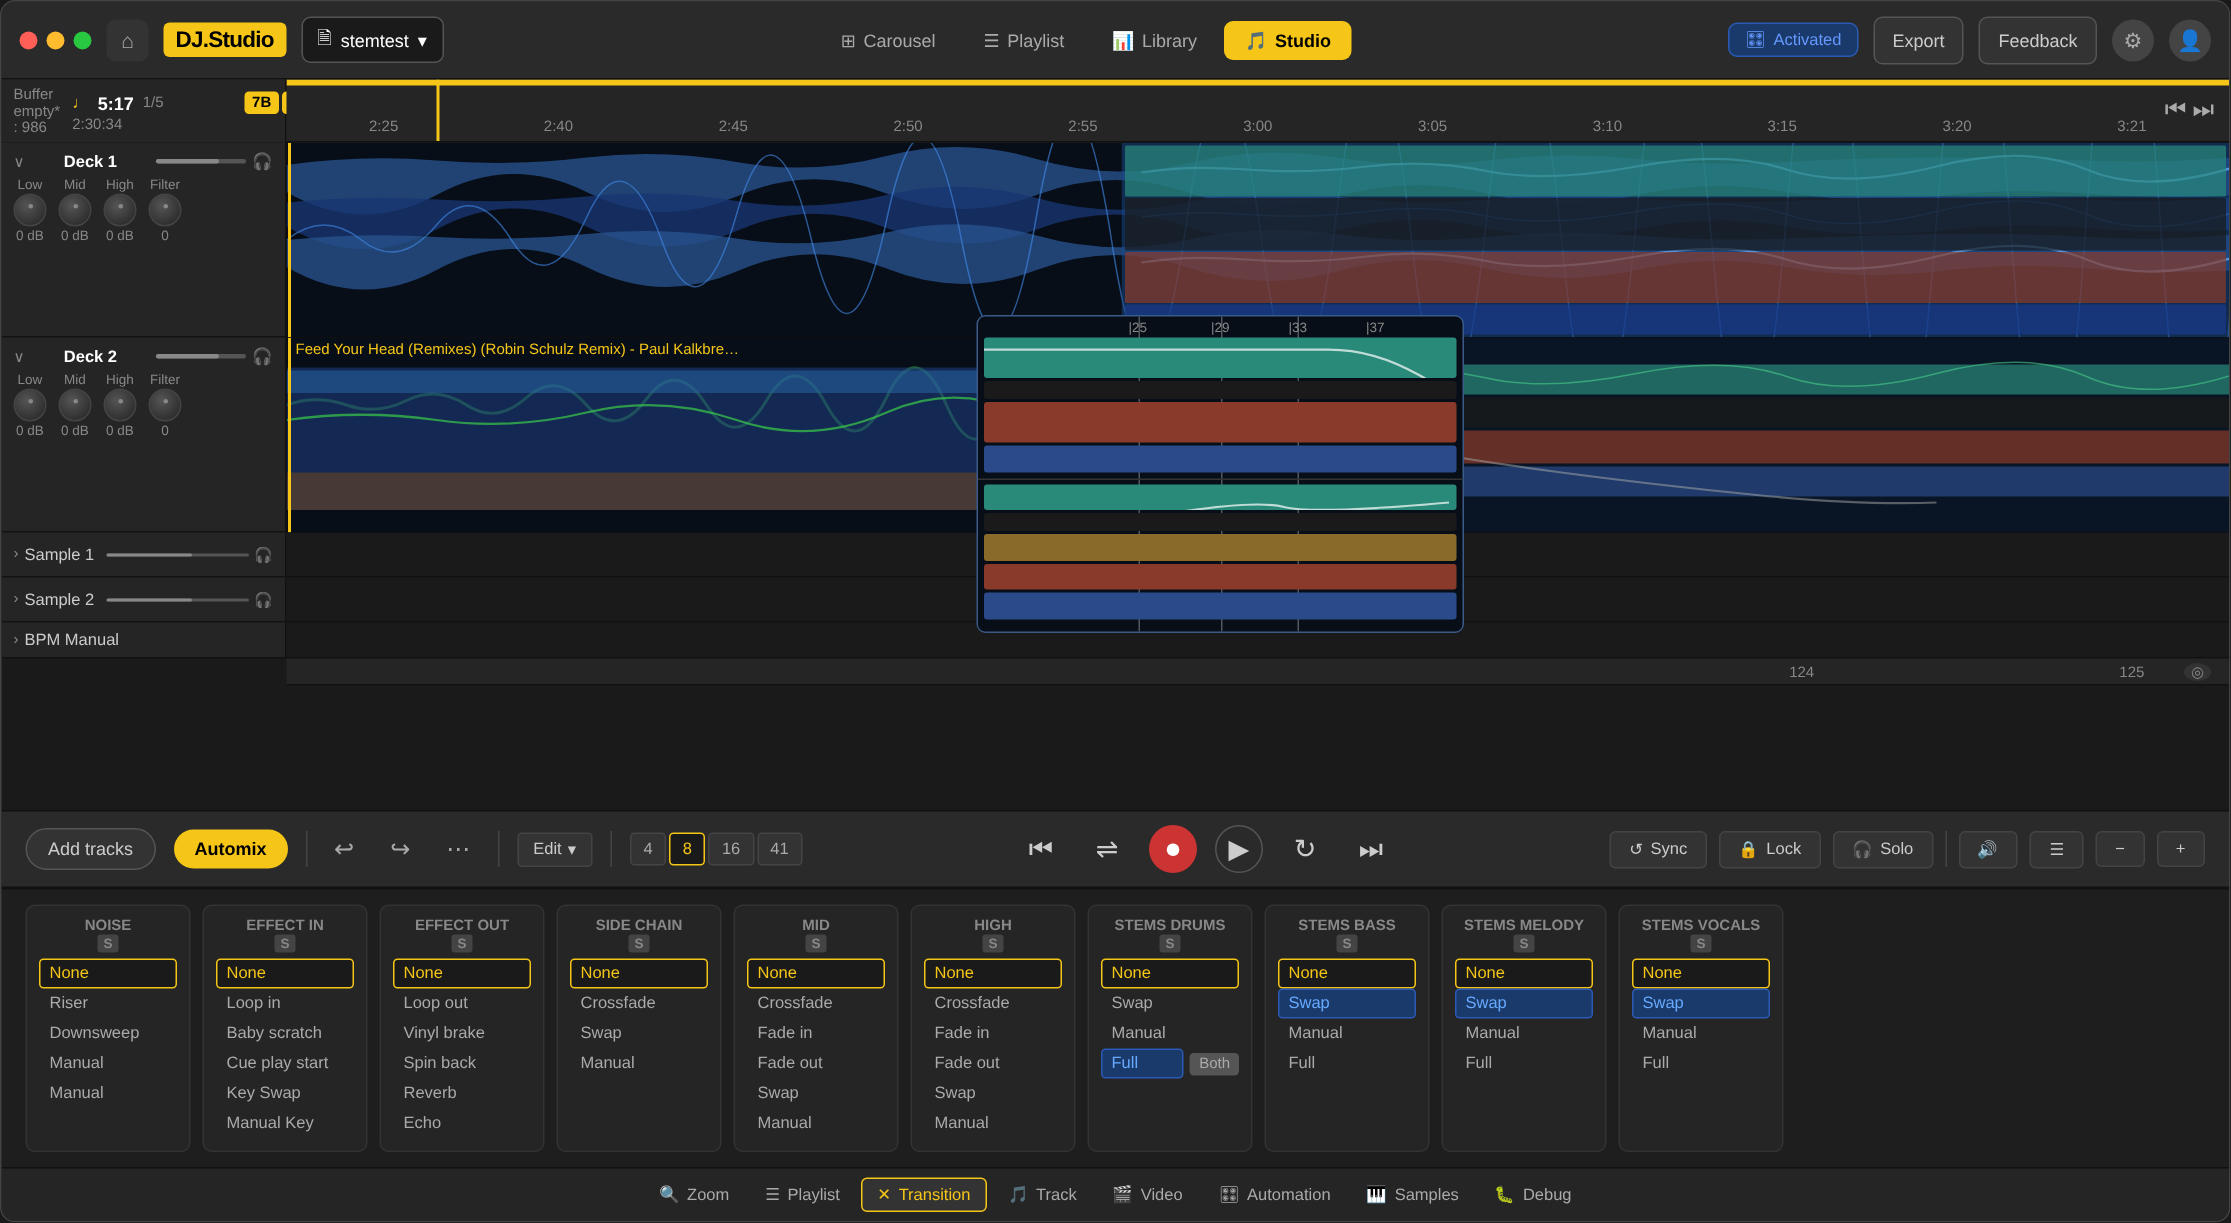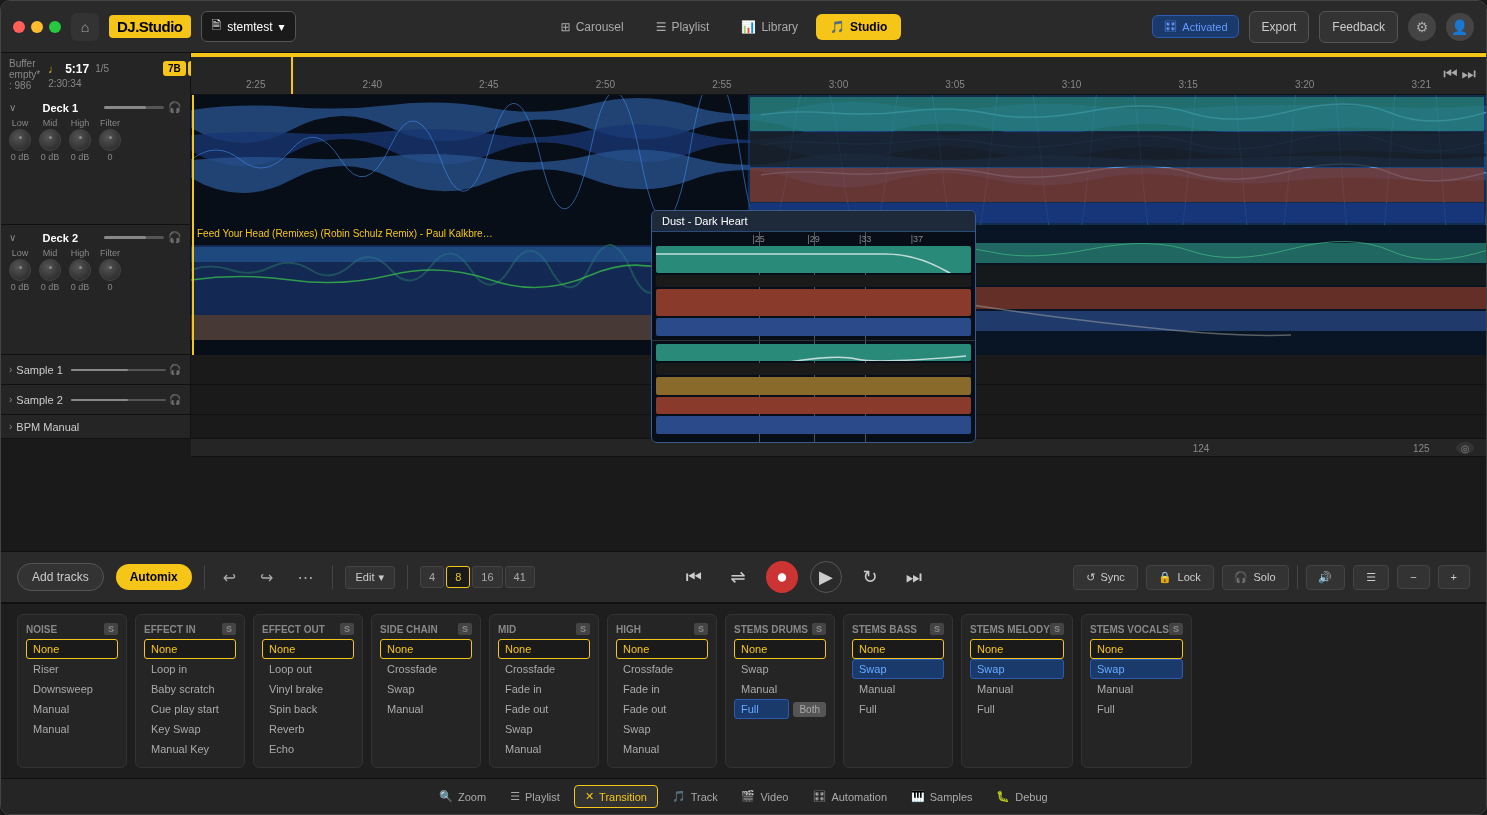--- a/index.html
+++ b/index.html
@@ -403,21 +403,21 @@
       border-radius: 6px;
       padding: 8px;
       min-width: 110px;
     }
     .effect-title {
       color: #888;
       font-size: 10px;
       text-transform: uppercase;
       font-weight: 600;
       margin-bottom: 4px;
-      display: flex; align-items: center; justify-content: space-between;
+      display: flex; align-items: center; justify-content: space-between; flex-direction: column;
     }
     .s-badge {
       background: #444;
       color: #888;
       font-size: 9px;
       padding: 1px 4px;
       border-radius: 2px;
     }
     .effect-item {
       padding: 3px 6px;
@@ -815,21 +815,20 @@
         <div style="flex:1;background:#1a1a1a;"></div>
       </div>
 
       <div class="num-timeline">
         <span class="num-label" style="left:78%;">124</span>
         <span class="num-label" style="left:95%;">125</span>
         <div style="position:absolute;right:12px;top:3px;width:18px;height:12px;background:#333;border-radius:50%;display:flex;align-items:center;justify-content:center;font-size:10px;color:#888;cursor:pointer;">◎</div>
       </div>
 
       <div class="transition-popup">
-        <div class="tp-track-name">Dust - Dark Heart</div>
         <div style="height:210px;position:relative;background:#080e18;overflow:hidden;">
 
           <div style="position:absolute;top:0;bottom:0;width:1px;background:rgba(255,255,255,0.3);left:33%;"></div>
           <div style="position:absolute;top:0;bottom:0;width:1px;background:rgba(255,255,255,0.3);left:50%;"></div>
           <div style="position:absolute;top:0;bottom:0;width:1px;background:rgba(255,255,255,0.3);left:66%;"></div>
           <span style="position:absolute;top:2px;left:33%;color:#888;font-size:9px;transform:translateX(-50%);">|25</span>
           <span style="position:absolute;top:2px;left:50%;color:#888;font-size:9px;transform:translateX(-50%);">|29</span>
           <span style="position:absolute;top:2px;left:66%;color:#888;font-size:9px;transform:translateX(-50%);">|33</span>
           <span style="position:absolute;top:2px;left:82%;color:#888;font-size:9px;transform:translateX(-50%);">|37</span>
 

